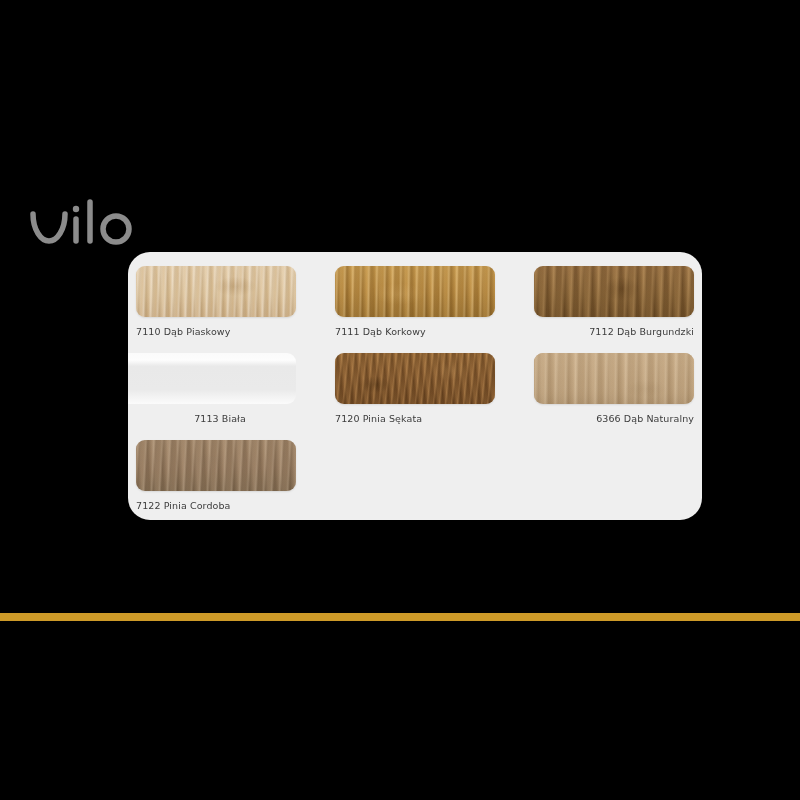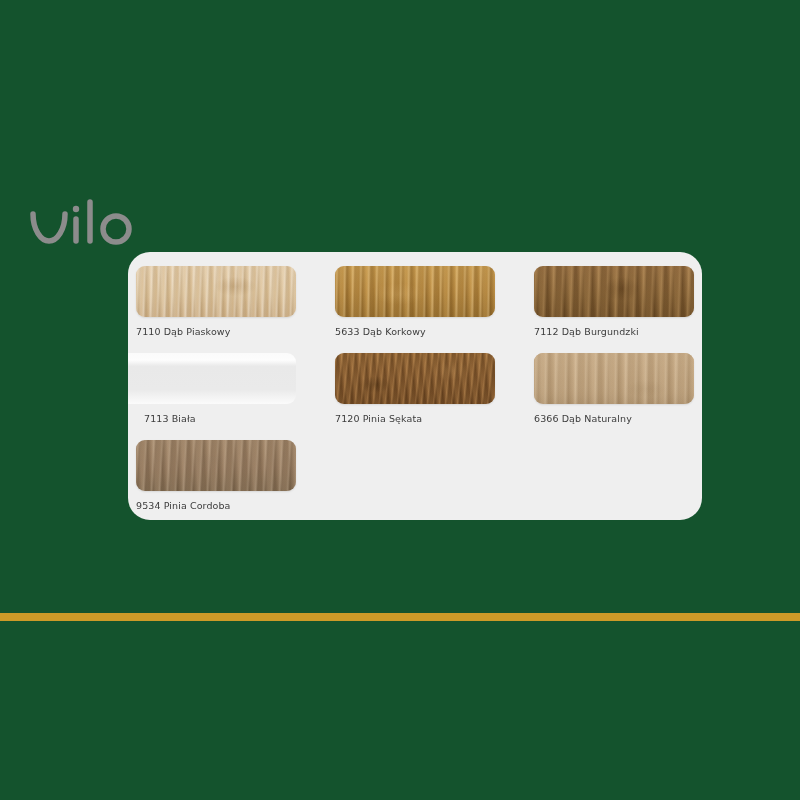--- a/index.html
+++ b/index.html
@@ -4,21 +4,21 @@
 <style>
   html, body {
     margin: 0;
     padding: 0;
     background: #ffffff;
   }
   #page {
     position: relative;
     width: 800px;
     height: 800px;
-    background: #14532d;
+    background: #000000;
     overflow: hidden;
     font-family: "DejaVu Sans", "Liberation Sans", sans-serif;
   }
 
   
   #brand-logo {
     position: absolute;
     left: 28px;
     top: 196px;
     width: 120px;
@@ -42,41 +42,41 @@
     position: absolute;
     inset: 0;
   }
 
   .swatch-cell {
     position: absolute;
     width: 160px;
   }
   .swatch-cell.col0 { left: 8px; }
   .swatch-cell.col1 { left: 207px; }
-  .swatch-cell.col2 { left: 406px; }
+  .swatch-cell.col2 { left: 406px; text-align: right; }
   .swatch-cell.row0 { top: 14px; }
   .swatch-cell.row1 { top: 101px; }
   .swatch-cell.row2 { top: 188px; }
 
   .swatch-chip {
     width: 160px;
     height: 51px;
     border-radius: 9px;
     position: relative;
     overflow: hidden;
     box-shadow: 0 1px 2px rgba(0,0,0,0.10);
   }
   
   .swatch-cell.bleed-left { left: 0px; width: 168px; }
   .swatch-cell.bleed-left .swatch-chip {
     width: 168px;
     border-radius: 0 9px 9px 0;
     box-shadow: none;
   }
-  .swatch-cell.bleed-left .swatch-label { padding-left: 16px; }
+  .swatch-cell.bleed-left .swatch-label { padding-left: 16px; text-align: center; }
 
   .grain {
     position: absolute;
     inset: 0;
   }
 
   .swatch-label {
     margin-top: 9px;
     font-size: 9.5px;
     line-height: 12px;
@@ -126,21 +126,21 @@
       </div>
 
       <div class="swatch-cell col1 row0">
         <div class="swatch-chip">
           <div class="grain" style="background:
                  repeating-linear-gradient(91deg, rgba(255,255,255,0.00) 0px, rgba(255,230,180,0.30) 2px, rgba(60,35,5,0.14) 4px, rgba(255,255,255,0.00) 8px),
                  repeating-linear-gradient(89deg, rgba(80,50,10,0.16) 0px, rgba(230,190,120,0.22) 6px, rgba(80,50,10,0.18) 13px),
                  radial-gradient(ellipse 36px 15px at 40% 55%, rgba(220,180,110,0.32), rgba(220,180,110,0) 72%),
                  linear-gradient(180deg, #c89a4d 0%, #b8893f 50%, #9d7330 100%);"></div>
         </div>
-        <div class="swatch-label" style="color: rgb(60, 60, 60);">5633 Dąb Korkowy</div>
+        <div class="swatch-label" style="color: rgb(60, 60, 60);">7111 Dąb Korkowy</div>
       </div>
 
       <div class="swatch-cell col2 row0">
         <div class="swatch-chip">
           <div class="grain" style="background:
                  repeating-linear-gradient(92deg, rgba(255,255,255,0.00) 0px, rgba(215,175,120,0.26) 2px, rgba(45,25,5,0.18) 5px, rgba(255,255,255,0.00) 9px),
                  repeating-linear-gradient(87deg, rgba(60,35,10,0.20) 0px, rgba(190,150,95,0.20) 7px, rgba(60,35,10,0.22) 15px),
                  radial-gradient(ellipse 26px 18px at 55% 45%, rgba(70,42,14,0.35), rgba(70,42,14,0) 68%),
                  linear-gradient(180deg, #9a7244 0%, #8a6639 52%, #76552c 100%);"></div>
         </div>
@@ -180,21 +180,21 @@
       </div>
 
       <div class="swatch-cell col0 row2">
         <div class="swatch-chip">
           <div class="grain" style="background:
                  repeating-linear-gradient(93deg, rgba(255,255,255,0.00) 0px, rgba(215,196,172,0.24) 2px, rgba(55,40,25,0.16) 4px, rgba(255,255,255,0.00) 8px),
                  repeating-linear-gradient(87deg, rgba(70,52,34,0.16) 0px, rgba(195,172,146,0.18) 6px, rgba(70,52,34,0.18) 14px),
                  radial-gradient(ellipse 28px 13px at 45% 45%, rgba(150,126,98,0.26), rgba(150,126,98,0) 72%),
                  linear-gradient(180deg, #a68a6c 0%, #9a7e62 52%, #877055 100%);"></div>
         </div>
-        <div class="swatch-label" style="color: rgb(60, 60, 60);">9534 Pinia Cordoba</div>
+        <div class="swatch-label" style="color: rgb(60, 60, 60);">7122 Pinia Cordoba</div>
       </div>
 
 
     </div>
   </div>
 
   <div id="accent-bar" style="background: rgb(205, 154, 40);"></div>
 
 </div>
 

